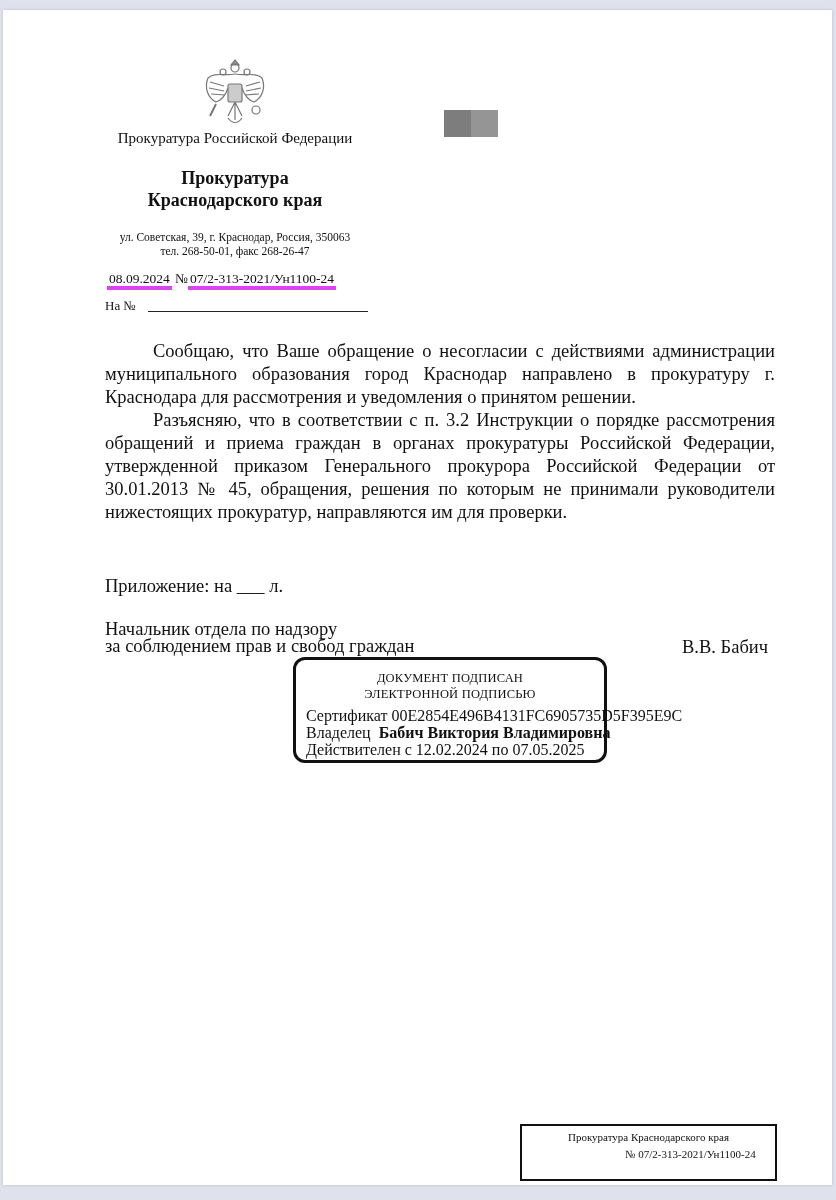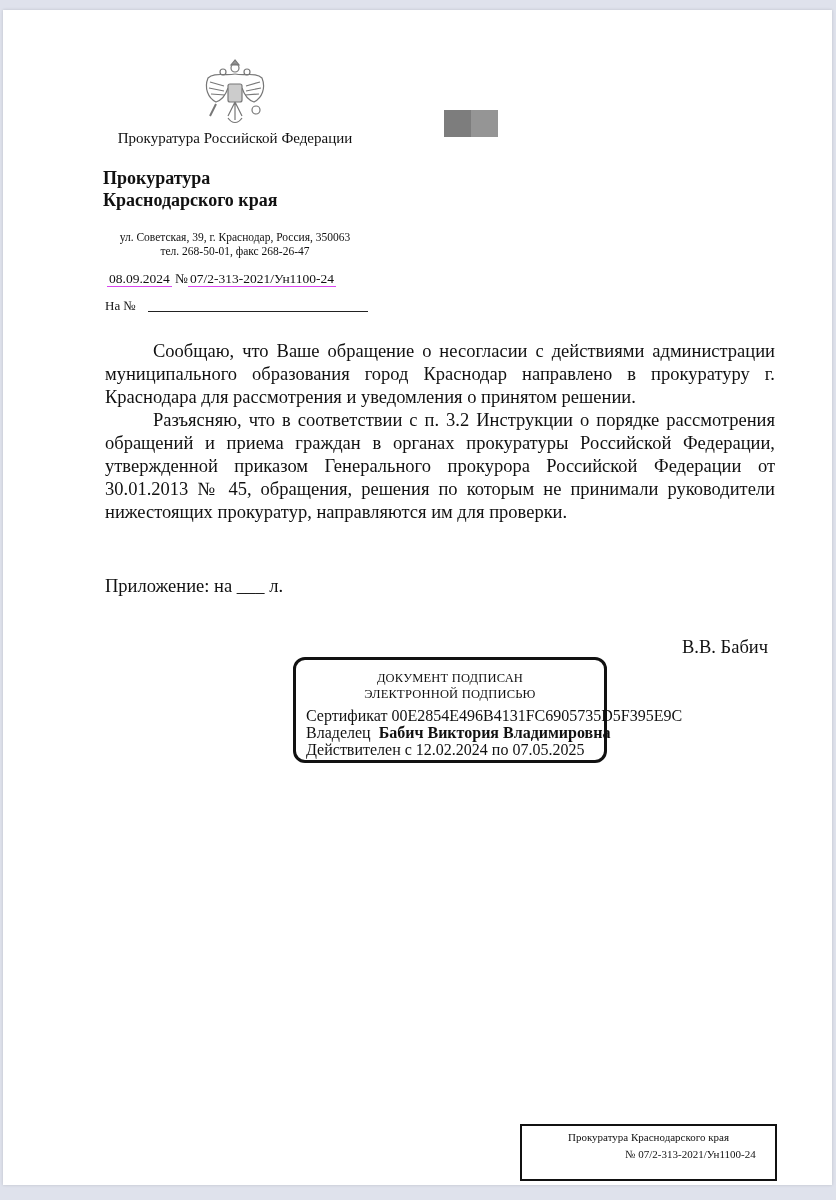--- a/index.html
+++ b/index.html
@@ -11,24 +11,24 @@
     position:relative;
   }
   .page {
     position:absolute; left:3px; top:10px; width:829px; height:1175px;
     background:#fff;
     box-shadow:0 0 3px rgba(0,0,0,0.15);
   }
   .abs { position:absolute; }
   .emblem { left:197px; top:44px; width:70px; height:76px; }
   .org-line { left:100px; top:120px; width:264px; text-align:center; font-size:15px; white-space:nowrap; }
-  .org-title { left:100px; top:157px; width:264px; font-size:18px; font-weight:bold; line-height:22px; }
+  .org-title { left:100px; top:157px; width:264px; text-align:center; font-size:18px; font-weight:bold; line-height:22px; }
   .address { left:100px; top:220px; width:264px; text-align:center; font-size:11.5px; line-height:14px; white-space:nowrap; }
   .reg-line { left:104px; top:261px; font-size:13.5px; white-space:nowrap; }
-  .reg-line span { border-bottom:1px solid #d946ef; padding:0 2px; }
+  .reg-line span { border-bottom:4px solid #d946ef; padding:0 2px; }
   .na-line { left:102px; top:288px; font-size:13px; white-space:nowrap; }
   .na-line .blank { display:inline-block; width:220px; border-bottom:1px solid #222; margin-left:12px; vertical-align:-2px; height:12px; }
   .redacted { left:441px; top:100px; width:54px; height:27px; background:linear-gradient(90deg,#7d7d7d 0 50%,#959595 50% 100%); }
   .body-text { left:102px; top:330px; width:670px; font-size:18.5px; line-height:23px; text-align:justify; }
   .body-text p { margin:0; text-indent:48px; }
   .attach { left:102px; top:566px; font-size:18.5px; white-space:nowrap; }
   .signer { left:102px; top:611px; font-size:18.5px; line-height:17px; white-space:nowrap; }
   .signer-name { left:679px; top:627px; font-size:18.5px; white-space:nowrap; }
   .stamp {
     left:290px; top:647px; width:314px; height:106px;
@@ -88,20 +88,24 @@
 
   <div class="abs redacted"></div>
 
   <div class="abs body-text">
     <p>Сообщаю, что Ваше обращение о несогласии с действиями администрации муниципального образования город Краснодар направлено в прокуратуру г. Краснодара для рассмотрения и уведомления о принятом решении.</p>
     <p>Разъясняю, что в соответствии с п. 3.2 Инструкции о порядке рассмотрения обращений и приема граждан в органах прокуратуры Российской Федерации, утвержденной приказом Генерального прокурора Российской Федерации от 30.01.2013 № 45, обращения, решения по которым не принимали руководители нижестоящих прокуратур, направляются им для проверки.</p>
   </div>
 
   <div class="abs attach">Приложение: на ___ л.</div>
 
+  <div class="abs signer">
+    <div>Начальник отдела по надзору</div>
+    <div>за соблюдением прав и свобод граждан</div>
+  </div>
   <div class="abs signer-name">В.В. Бабич</div>
 
   <div class="abs stamp">
     <div class="hdr">
       <div>ДОКУМЕНТ ПОДПИСАН</div>
       <div>ЭЛЕКТРОННОЙ ПОДПИСЬЮ</div>
     </div>
     <div style="height:5px"></div>
     <div class="row">
       <span>Сертификат</span>

